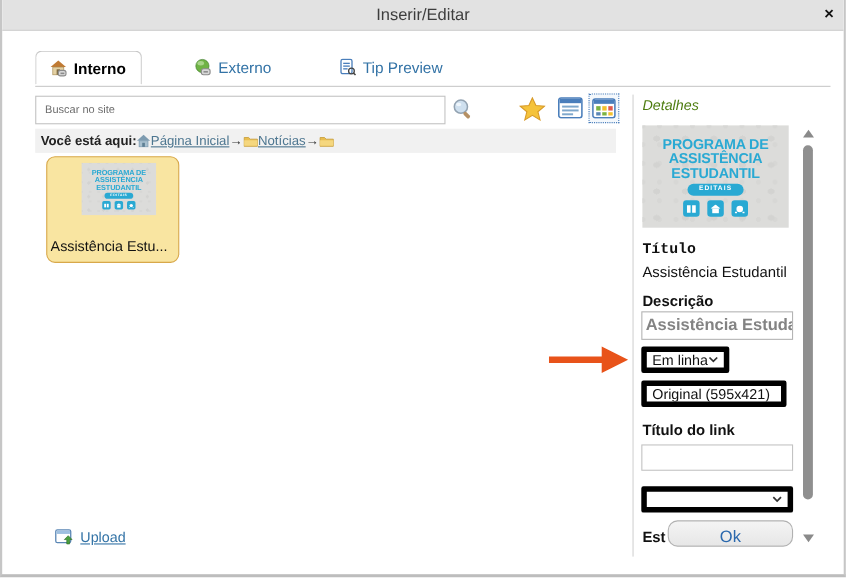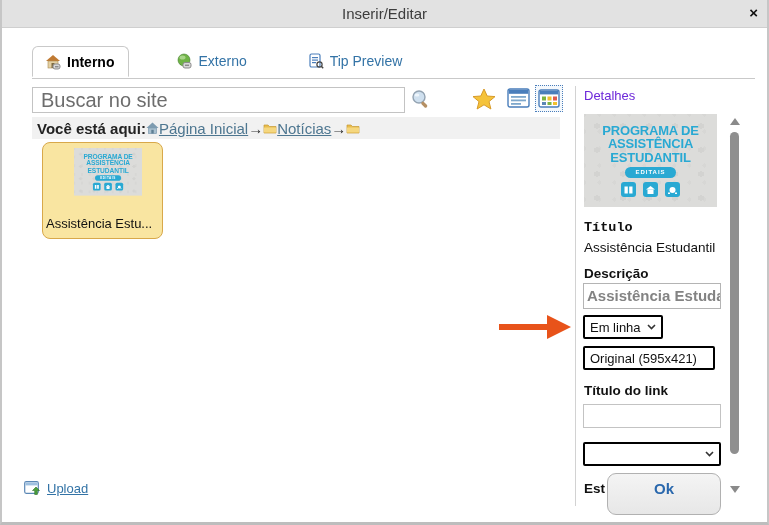--- a/index.html
+++ b/index.html
@@ -11,29 +11,29 @@
 
   
   .tabrow{position:absolute;left:30px;right:12px;top:46px;height:32px;border-bottom:1px solid #c9c9c9;display:flex;align-items:flex-start;gap:35px;}
   .tab{display:flex;align-items:center;gap:6px;padding:7px 14px 6px 12px;font-size:14px;color:#3373a6;cursor:pointer;margin-bottom:0;}
   .tab.active{background:#fff;border:1px solid #c9c9c9;border-bottom:1px solid #fff;border-radius:6px 6px 0 0;
               font-weight:bold;color:#000;margin-bottom:-1px;}
   .tab .ticon{width:16px;height:16px;flex:0 0 auto;}
 
   
   .search-input{position:absolute;left:30px;top:87px;width:373px;height:26px;box-sizing:border-box;border:1px solid #c3c3c3;
-                padding:0 8px;font-size:20px;color:#444;font-family:"Liberation Sans",sans-serif;}
+                padding:0 8px;font-size:10px;color:#444;font-family:"Liberation Sans",sans-serif;}
   .search-input::placeholder{color:#6d6d6d;opacity:1;}
   .icon-abs{position:absolute;}
   .grid-wrap{position:absolute;left:533px;top:85px;width:26px;height:25px;border:1px dotted #4a7ebb;
              display:flex;align-items:center;justify-content:center;background:#f4f8fc;cursor:pointer;}
 
   
   .breadcrumb{position:absolute;left:30px;top:117px;width:528px;height:22px;background:#f1f1f1;display:flex;
-              align-items:center;gap:0;font-size:15px;color:#333;padding-left:5px;box-sizing:border-box;white-space:nowrap;overflow:hidden;}
+              align-items:center;gap:0;font-size:12px;color:#333;padding-left:5px;box-sizing:border-box;white-space:nowrap;overflow:hidden;}
   .breadcrumb b{color:#222;}
   .bc-link{color:#4d7690;text-decoration:underline;cursor:pointer;}
   .bc-sep{color:#333;}
 
   
   .card{position:absolute;left:40px;top:142px;width:121px;height:97px;background:#f9e5a1;border:1px solid #d8a84a;
         border-radius:8px;cursor:pointer;box-sizing:border-box;}
   .card .thumb-clip{position:absolute;left:31px;top:5px;width:68px;height:48px;overflow:hidden;}
   .card .thumb-clip .promo{transform:scale(0.512);transform-origin:0 0;}
   .card-label{position:absolute;left:3px;bottom:7px;font-size:13px;color:#111;white-space:nowrap;overflow:hidden;max-width:114px;}
@@ -43,38 +43,38 @@
          background-image:radial-gradient(#d3d3d1 3px,transparent 3px),radial-gradient(#d7d7d5 2px,transparent 2px);
          background-size:26px 24px,15px 17px;background-position:0 0,8px 9px;
          display:flex;flex-direction:column;align-items:center;justify-content:center;}
   .promo-line{color:#29a9d3;font-weight:bold;font-size:13px;line-height:13.5px;letter-spacing:-0.2px;}
   .promo-badge{background:#29a9d3;color:#fff;font-size:6px;font-weight:bold;border-radius:7px;padding:2px 10px;
                margin:3px 0 4px;letter-spacing:1px;line-height:7px;}
   .promo-icons{display:flex;gap:7px;}
   .promo-ic{width:15px;height:15px;background:#29a9d3;border-radius:3px;display:flex;align-items:center;justify-content:center;}
 
   
-  .upload{position:absolute;left:22px;top:481px;display:flex;align-items:center;gap:6px;cursor:pointer;}
+  .upload{position:absolute;left:48px;top:481px;display:flex;align-items:center;gap:6px;cursor:pointer;}
   .upload-label{color:#3373a6;text-decoration:underline;font-size:13px;}
 
   
   .vdivider{position:absolute;left:573px;top:86px;height:420px;width:1px;background:#d2d2d2;}
-  .details-header{position:absolute;left:582px;top:88px;font-size:13px;color:#6d28d9;}
+  .details-header{position:absolute;left:582px;top:88px;font-size:13px;color:#4d7c0f;font-style:italic;}
   .preview{position:absolute;left:582px;top:114px;}
   .lbl{position:absolute;left:582px;font-size:13.5px;font-weight:bold;color:#111;}
   .val{position:absolute;left:582px;font-size:13.5px;color:#111;}
   .desc-box{position:absolute;left:581px;top:283px;width:138px;height:26px;border:1px solid #b4b4b4;box-sizing:border-box;
             overflow:hidden;white-space:nowrap;line-height:24px;padding-left:3px;font-size:15px;font-weight:bold;color:#838383;}
-  .sel{position:absolute;border:2px solid #000000;border-radius:2px;background:#fff;box-sizing:border-box;height:24px;
+  .sel{position:absolute;border:5px solid #000000;border-radius:2px;background:#fff;box-sizing:border-box;height:24px;
        display:flex;align-items:center;font-size:13px;color:#111;padding:0 5px;cursor:pointer;overflow:hidden;white-space:nowrap;}
   .sel .chev{margin-left:auto;flex:0 0 auto;}
   .txt-input{position:absolute;left:581px;top:404px;width:138px;height:24px;box-sizing:border-box;border:1px solid #c3c3c3;
              font-size:13px;padding:0 4px;font-family:"Liberation Sans",sans-serif;}
-  .ok-btn{position:absolute;left:605px;top:473px;width:114px;height:42px;border:1px solid #b1b1b1;border-radius:9px;
-          background:linear-gradient(#f4f4f4,#e7e7e7);color:#2a68ad;font-weight:bold;font-size:15px;text-align:center;
+  .ok-btn{position:absolute;left:605px;top:473px;width:114px;height:24px;border:1px solid #b1b1b1;border-radius:9px;
+          background:linear-gradient(#f4f4f4,#e7e7e7);color:#2a68ad;font-weight:normal;font-size:15px;text-align:center;
           line-height:29px;cursor:pointer;box-sizing:border-box;}
 
   
   .sb-up{position:absolute;left:728px;top:118px;width:0;height:0;border-left:5px solid transparent;border-right:5px solid transparent;border-bottom:7px solid #8a8a8a;cursor:pointer;}
   .sb-thumb{position:absolute;left:728px;top:132px;width:9px;height:322px;background:#8f8f8f;border-radius:5px;cursor:pointer;}
   .sb-down{position:absolute;left:728px;top:486px;width:0;height:0;border-left:5px solid transparent;border-right:5px solid transparent;border-top:7px solid #8a8a8a;cursor:pointer;}
 
   .arrow-ann{position:absolute;left:497px;top:312px;}
 </style>
 </head>

